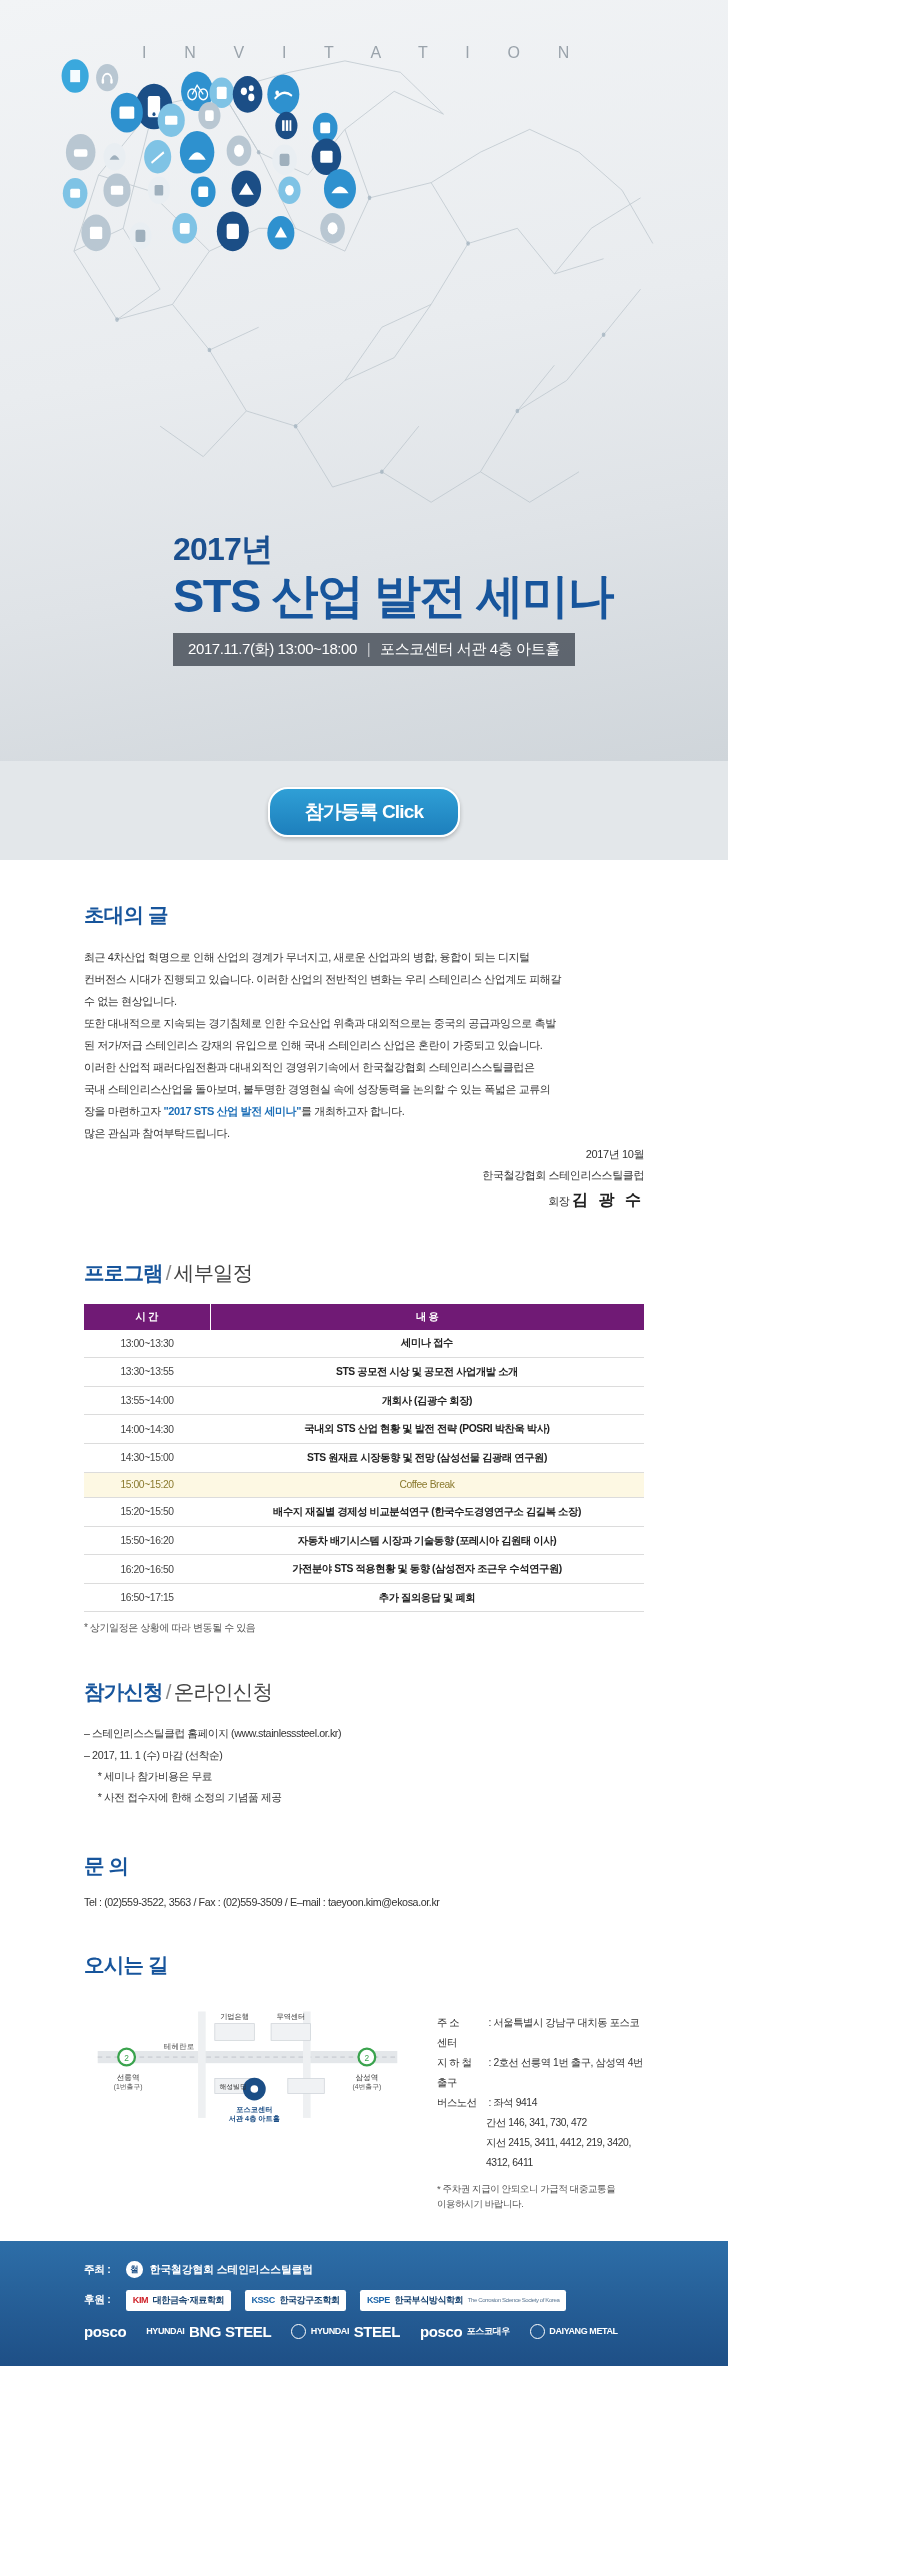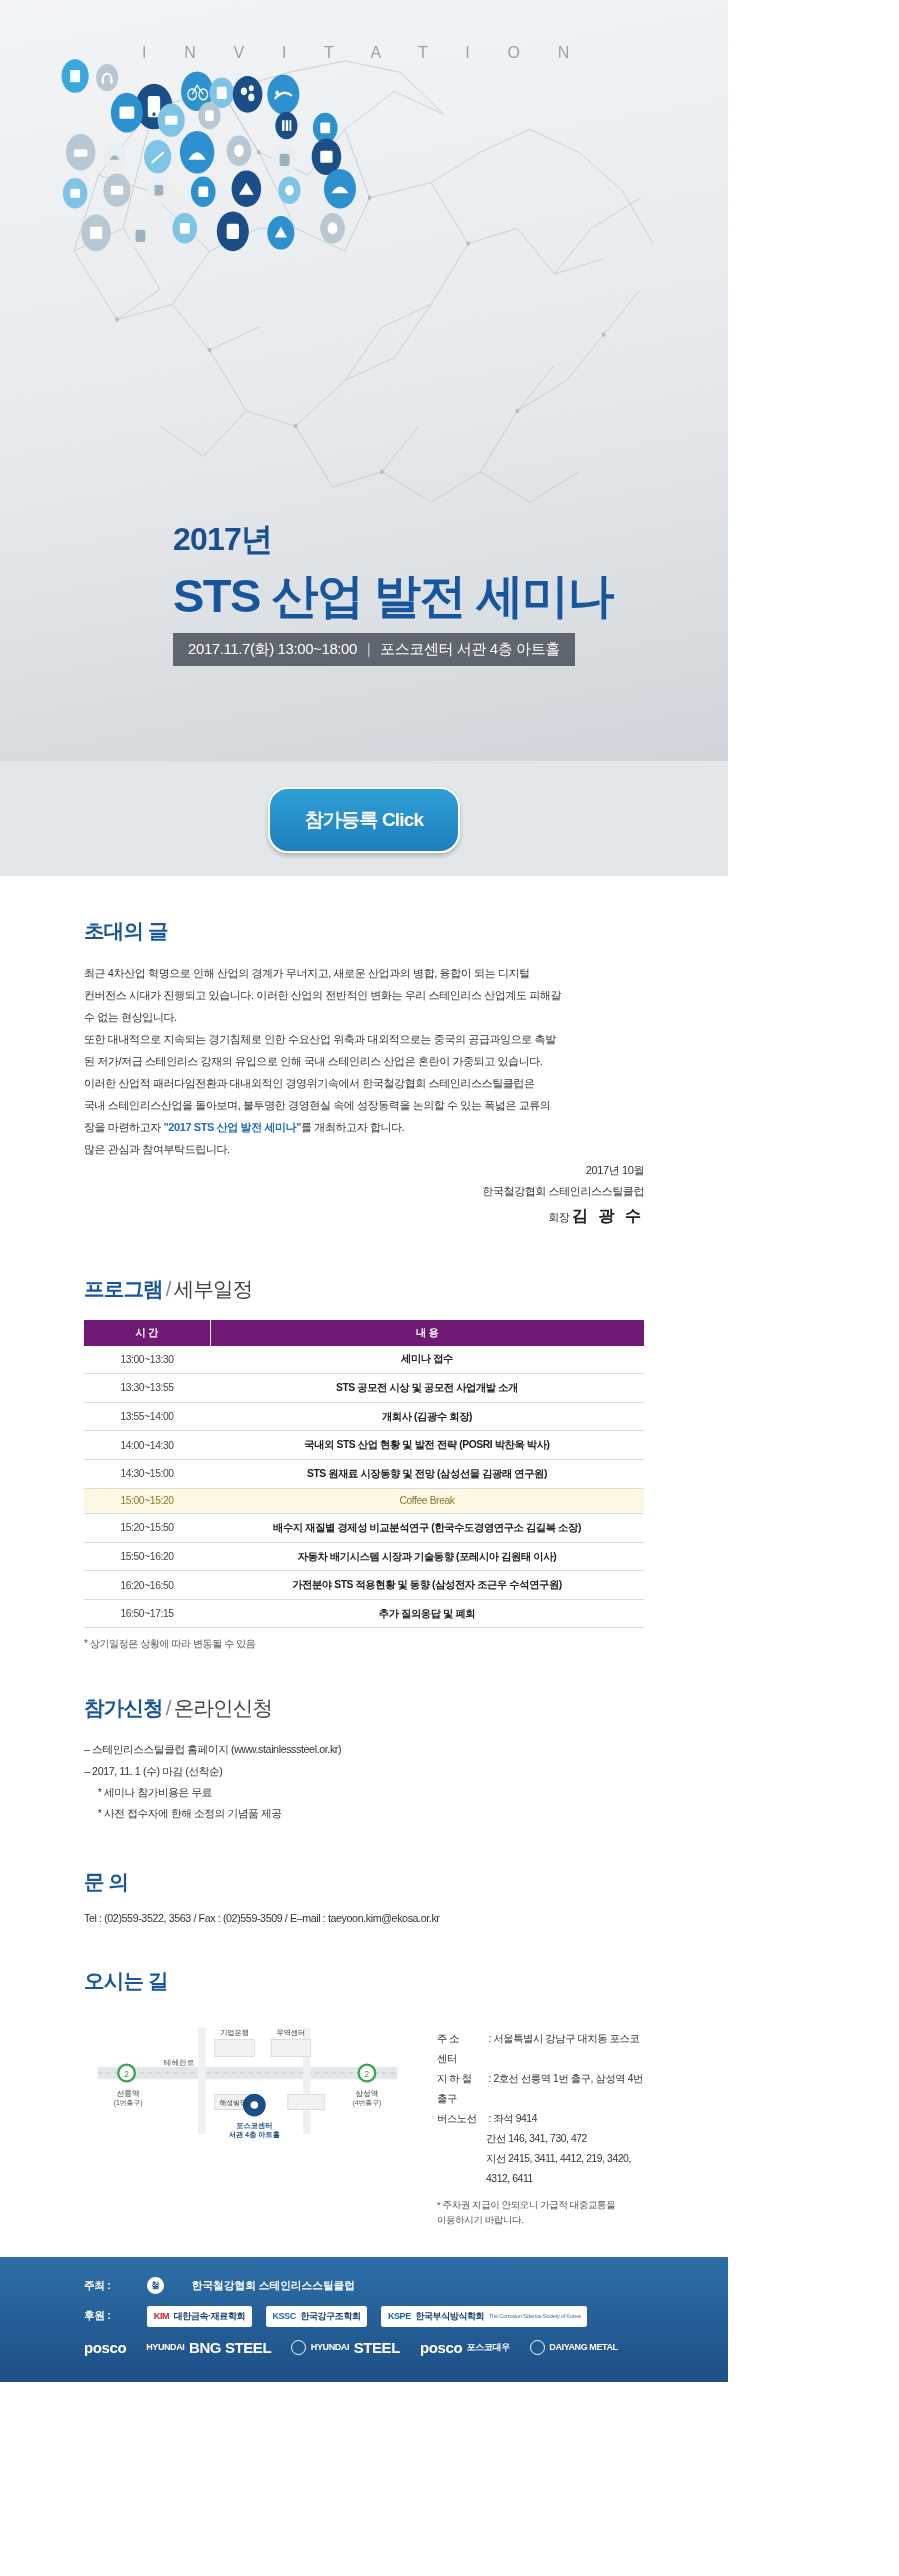--- a/index.html
+++ b/index.html
@@ -26,21 +26,21 @@
     letter-spacing:16.7px;
     color:#9aa3ab;
     font-weight:400;
   }
   .net { position:absolute; inset:0; }
   .net svg { width:100%; height:100%; display:block; }
 
   .hero-text { position:absolute; left:173px; bottom:95px; z-index:5; }
   .hero-year {
     font-size:32px; font-weight:bold; color:#1a4f8f;
-    letter-spacing:-0.8px; line-height:1.1; margin-bottom:13px;
+    letter-spacing:-0.8px; line-height:1.1; margin-bottom:3px;
   }
   .hero-title {
     font-size:47px; font-weight:bold; color:#17559c;
     letter-spacing:-1.5px; line-height:1.1; margin-bottom:12px;
   }
   .hero-meta {
     display:inline-block;
     background:rgba(60,68,78,0.78);
     color:#fff;
     font-size:15px;
@@ -57,21 +57,21 @@
     text-align:center;
     position:relative;
   }
   .register-btn {
     display:inline-block;
     background:linear-gradient(180deg,#2f9fd6 0%,#1d7fbc 100%);
     color:#fff;
     font-size:19px;
     font-weight:bold;
     letter-spacing:-0.8px;
-    padding:18px 35px;
+    padding:10px 35px;
     border-radius:20px;
     border:2.3px solid #ffffff;
     box-shadow:0 2.3px 4.6px rgba(0,0,0,0.22);
     cursor:pointer;
   }
 
   
   .content { padding:41px 84px 30px; background:#fff; }
 
   .sec-title {
@@ -127,21 +127,21 @@
   .map-info .lab { display:inline-block; width:49px; color:#333; }
   .map-info .bus-rows { padding-left:49px; }
   .map-info .starnote { margin-top:7.6px; font-size:9.5px; color:#555; line-height:1.6; }
 
   
   .footer {
     background:linear-gradient(180deg,#2d6ea8 0%,#1e4f86 100%);
     padding:20px 84px 26px;
     color:#fff;
   }
-  .f-row { display:flex; align-items:center; gap:28px; margin-bottom:12px; }
+  .f-row { display:flex; align-items:center; gap:7px; margin-bottom:12px; }
   .f-label { font-size:10.7px; font-weight:bold; color:#fff; letter-spacing:-0.4px; min-width:35px; }
   .f-logos { display:flex; align-items:center; gap:13.7px; flex-wrap:wrap; }
   .chip {
     background:#fff; color:#14406e; border-radius:2.3px;
     font-size:9px; font-weight:bold; padding:3.8px 6.8px; letter-spacing:-0.4px;
     display:flex; align-items:center; gap:4.6px; white-space:nowrap;
   }
   .chip .mark { color:#cf2027; font-weight:bold; }
   .chip.blue-mark .mark { color:#1b64a8; }
   .f-sponsors { display:flex; align-items:center; gap:20px; flex-wrap:wrap; margin-top:4.6px; }

